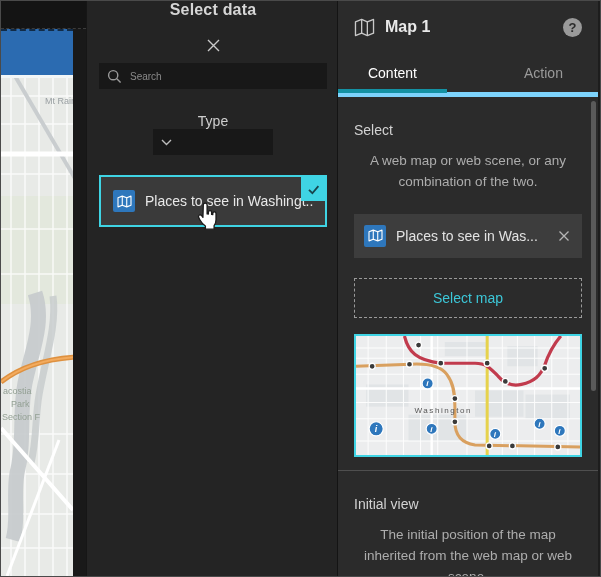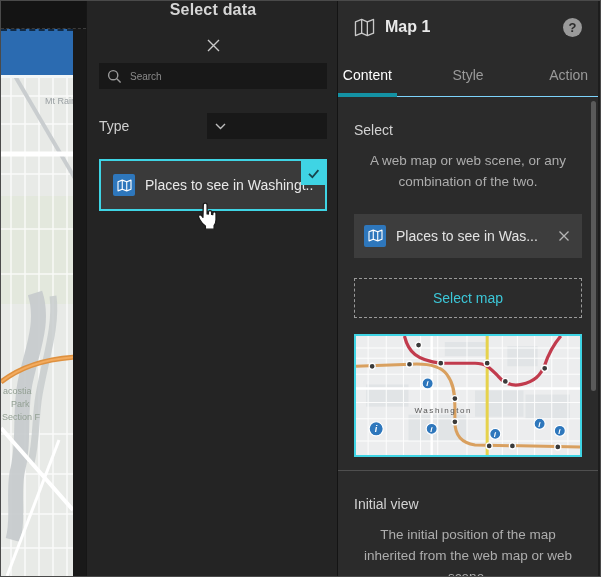--- a/index.html
+++ b/index.html
@@ -27,21 +27,21 @@
   .sd-title { font-size:16px; font-weight:700; color:#d6d6d6; letter-spacing:.2px; }
   .icon-btn { background:none; border:none; cursor:pointer; display:flex; align-items:center; justify-content:center; padding:2px; }
   .search-box {
     margin-top:8px; height:26px; background:#181818; display:flex; align-items:center; padding:0 8px;
   }
   .search-box input {
     flex:1; background:transparent; border:none; outline:none; color:#ddd;
     font-size:10px; margin-left:8px; font-family:"Liberation Sans", sans-serif;
   }
   .search-box input::placeholder { color:#8a8a8a; }
-  .type-row { margin-top:24px; display:flex; align-items:center; justify-content:space-between; }
+  .type-row { margin-top:24px; display:flex; align-items:center; justify-content:space-between;flex-direction:column; }
   .type-label { font-size:14px; color:#cfcfcf; }
   .dropdown {
     width:120px; height:26px; background:#181818; display:flex; align-items:center;
     padding:0 8px; cursor:pointer;
   }
   .dropdown-value { flex:1; font-size:14px; font-weight:700; color:#f2f2f2; }
   .data-item {
     position:relative; margin-top:20px; height:52px; background:#3a3a3a;
     border:2px solid #3FD4E4; display:flex; align-items:center; padding-left:12px; cursor:pointer;
   }
@@ -63,21 +63,21 @@
   .settings-panel {
     position:absolute; left:336px; top:0; width:261px; height:100%;
     background:#2b2b2b; border-left:1px solid #141414;
   }
   .sp-header { height:52px; display:flex; align-items:center; padding:0 16px; }
   .sp-title { font-size:16px; font-weight:700; color:#e9e9e9; margin-left:10px; flex:1; }
   .help-badge {
     width:19px; height:19px; border-radius:50%; background:#9a9a9a; color:#2b2b2b;
     font-size:13px; font-weight:700; display:flex; align-items:center; justify-content:center; cursor:pointer;
   }
-  .sp-tabs { display:flex; border-bottom:1px solid #7dd3fc; height:44px;gap:42px; }
+  .sp-tabs { display:flex; border-bottom:5px solid #7dd3fc; height:44px;gap:42px; }
   .sp-tab {
     flex:1; position:relative; display:flex; align-items:center; justify-content:center;
     font-size:14px; color:#9a9a9a; cursor:pointer;
   }
   .sp-tab.active { color:#fff; }
   .sp-tab.active::after {
     content:""; position:absolute; left:0; right:0; bottom:-1px; height:4px; background:#1492A4;
   }
   .sp-body { padding:0 16px; }
   .section-heading { font-size:14px; font-weight:400; color:#d2d2d2; margin-top:25px; }
@@ -196,21 +196,20 @@
         <path d="M1.5 4 L8 1.5 L14 4 L20.5 1.5 V16 L14 18.5 L8 16 L1.5 18.5 Z" fill="none" stroke="#c9c9c9" stroke-width="1.4" stroke-linejoin="round"></path>
         <line x1="8" y1="1.5" x2="8" y2="16" stroke="#c9c9c9" stroke-width="1.4"></line>
         <line x1="14" y1="4" x2="14" y2="18.5" stroke="#c9c9c9" stroke-width="1.4"></line>
       </svg>
       <span class="sp-title">Map 1</span>
       <span class="help-badge">?</span>
     </div>
 
     <div class="sp-tabs">
       <div class="sp-tab active">Content</div>
-      <div class="sp-tab">Style</div>
       <div class="sp-tab">Action</div>
     </div>
 
     <div class="sp-body">
       <div class="section-heading">Select</div>
       <p class="section-desc">A web map or web scene, or any combination of the two.</p>
 
       <div class="chip">
         <span class="map-chip-icon">
           <svg width="15" height="13" viewBox="0 0 16 14">

